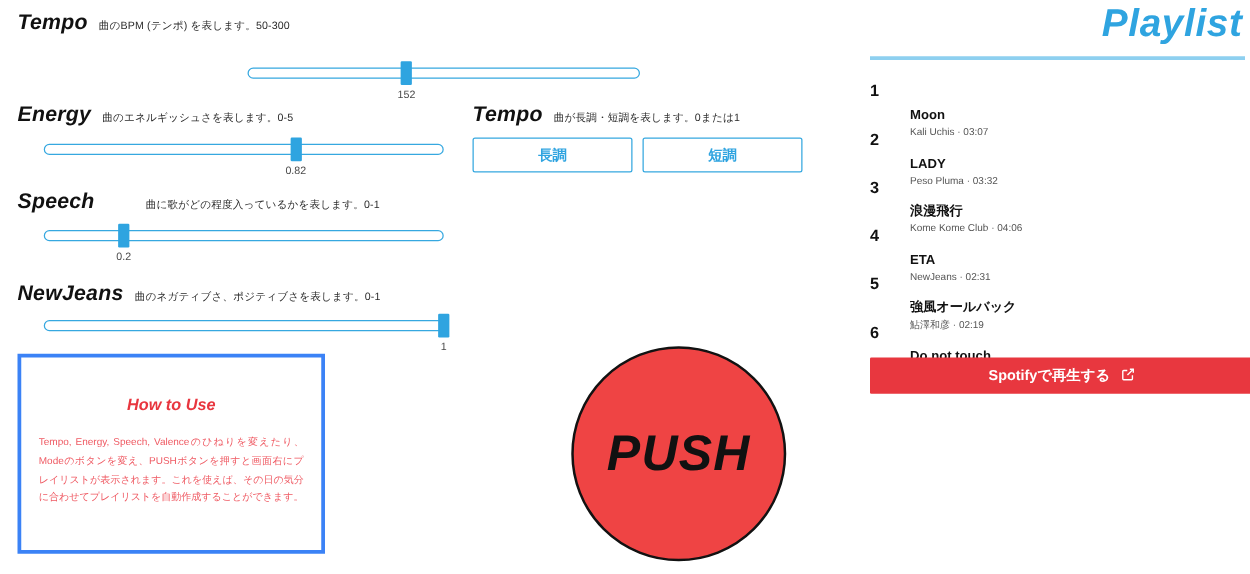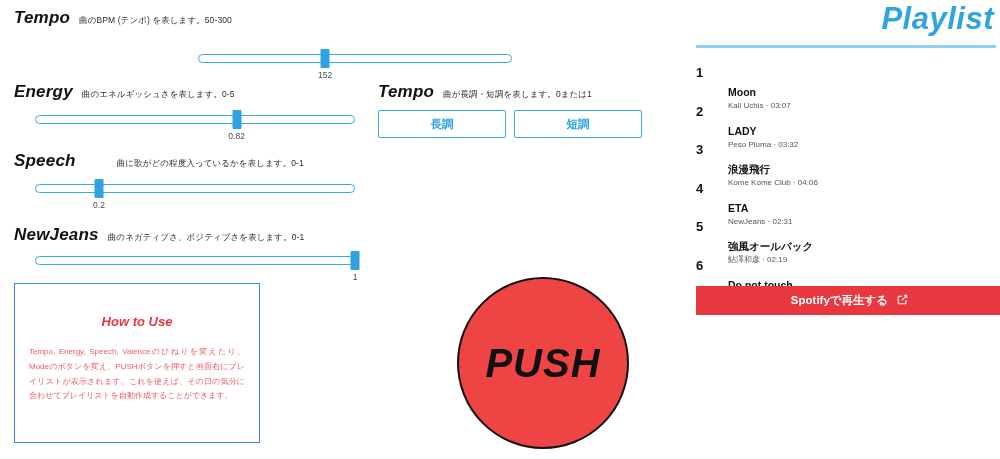--- a/index.html
+++ b/index.html
@@ -60,21 +60,21 @@
     position: absolute; left: 378px; top: 144px; width: 264px; height: 27px;
     background: #2fa4e0; border: none; border-radius: 1px;
     color: #ffffff; font-size: 11.5px; font-weight: bold;
     display: flex; align-items: center; justify-content: center;
     font-family: "Liberation Sans", sans-serif; cursor: pointer;
   }
 
   
   #howto {
     position: absolute; left: 14px; top: 283px; width: 246px; height: 160px;
-    border: 1px solid #3b82f6; background: #fff;
+    border: 3px solid #3b82f6; background: #fff;
   }
   #howto-title {
     text-align: center; margin-top: 30px;
     font-size: 13px; font-weight: bold; font-style: italic; color: #e8363f;
   }
   #howto-body {
     margin: 16px 14px 0 14px; font-size: 8px; line-height: 1.85;
     color: #ef5a63; text-align: justify;
   }
 

